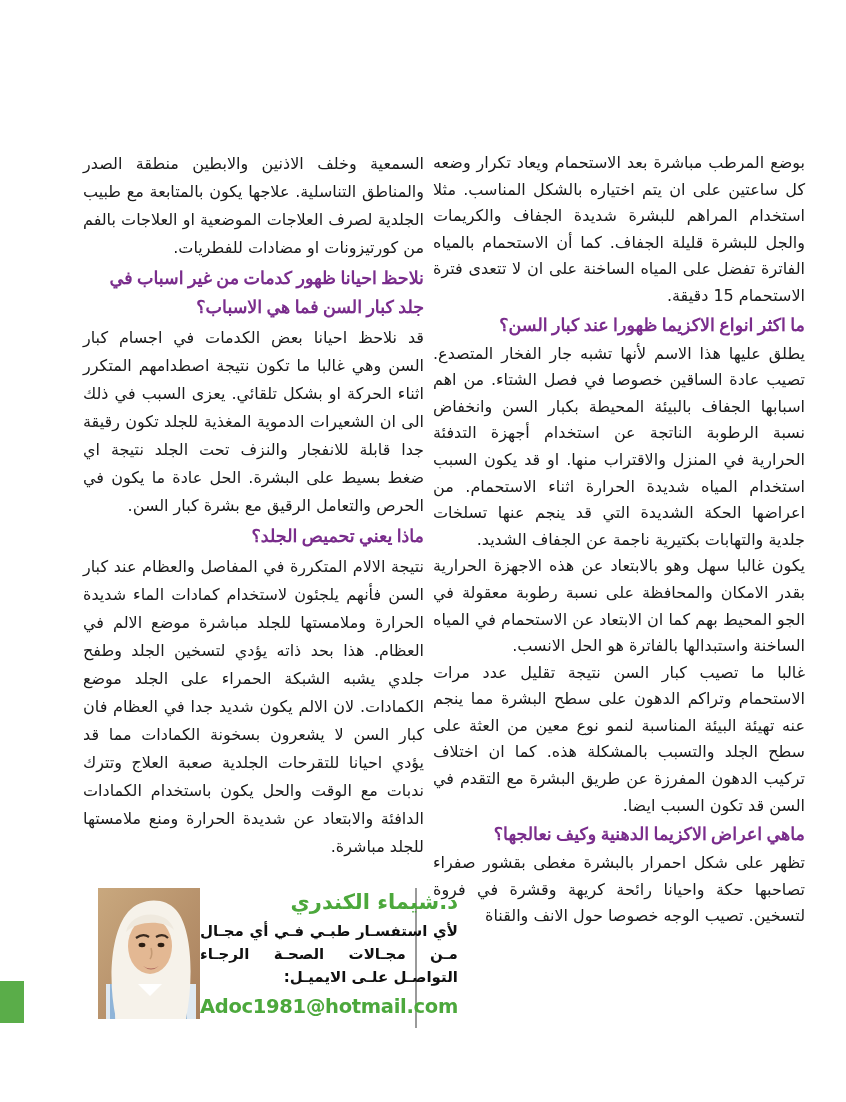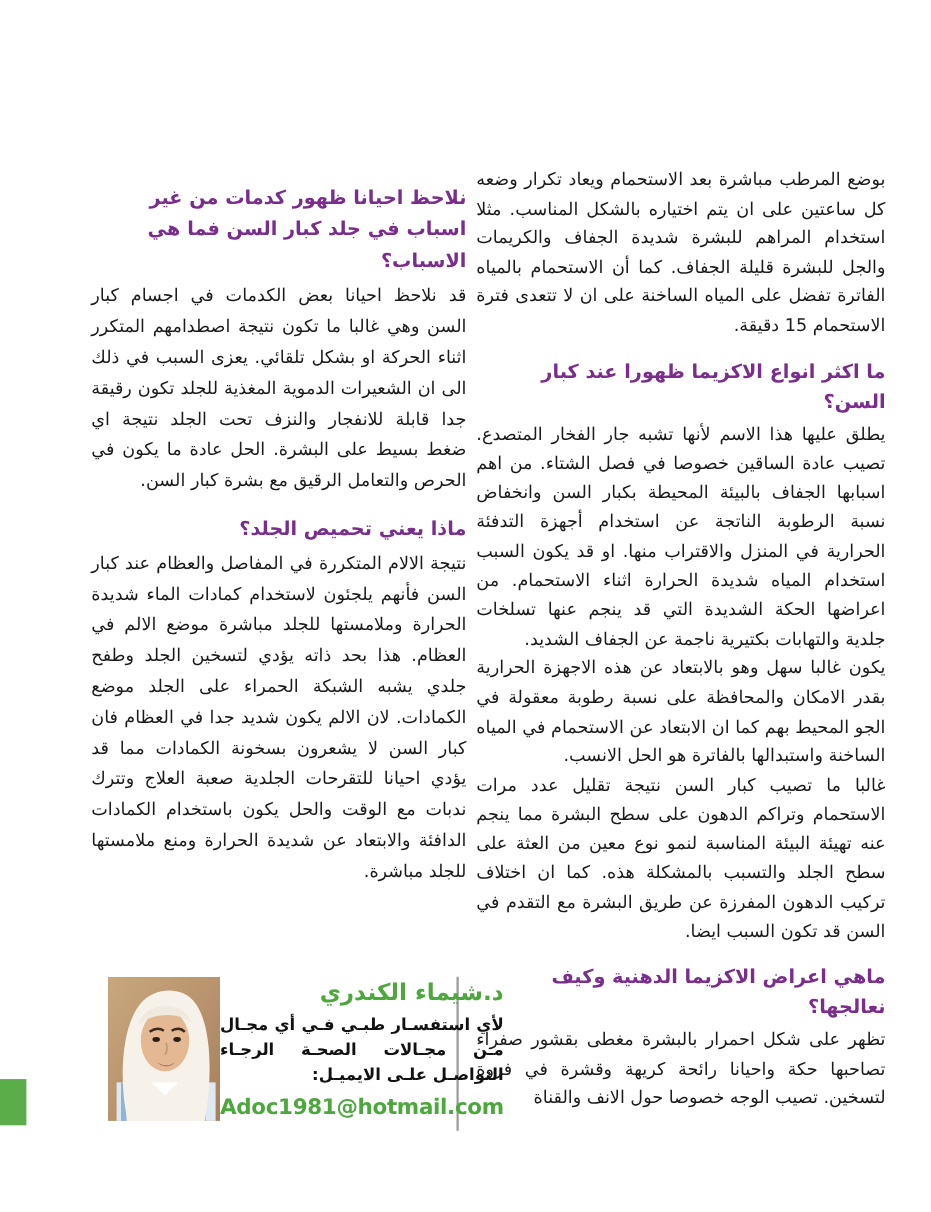--- a/index.html
+++ b/index.html
@@ -31,21 +31,22 @@
     text-align-last:right;
     color:var(--body-color);
   }
   .col-left .para{line-height:28px;}
   .qhead{
     font-size:17.5px;
     font-weight:700;
     color:var(--heading-color);
     line-height:27px;
     text-align:right;
-    margin:16px 0 2px 0;
+    margin:2px 0 2px 0;
+    font-family:Liberation Serif, serif;
   }
   .col-left .qhead{line-height:29px;}
   .author-box{
     position:absolute;
     left:98px;
     top:888px;
     width:319px;
     height:140px;
     display:flex;
     flex-direction:row;
@@ -98,20 +99,21 @@
     top:981px;
     width:24px;
     height:42px;
     background:var(--accent-green);
   }
 </style>
 </head>
 <body>
 
 <div class="col col-left">
+    <p class="para">السمعية وخلف الاذنين والابطين منطقة الصدر والمناطق التناسلية. علاجها يكون بالمتابعة مع طبيب الجلدية لصرف العلاجات الموضعية او العلاجات بالفم من كورتيزونات او مضادات للفطريات.</p>
     <h3 class="qhead">نلاحظ احيانا ظهور كدمات من غير اسباب في جلد كبار السن فما هي الاسباب؟</h3>
     <p class="para">قد نلاحظ احيانا بعض الكدمات في اجسام كبار السن وهي غالبا ما تكون نتيجة اصطدامهم المتكرر اثناء الحركة او بشكل تلقائي. يعزى السبب في ذلك الى ان الشعيرات الدموية المغذية للجلد تكون رقيقة جدا قابلة للانفجار والنزف تحت الجلد نتيجة اي ضغط بسيط على البشرة. الحل عادة ما يكون في الحرص والتعامل الرقيق مع بشرة كبار السن.</p>
     <h3 class="qhead">ماذا يعني تحميص الجلد؟</h3>
     <p class="para">نتيجة الالام المتكررة في المفاصل والعظام عند كبار السن فأنهم يلجئون لاستخدام كمادات الماء شديدة الحرارة وملامستها للجلد مباشرة موضع الالم في العظام. هذا بحد ذاته يؤدي لتسخين الجلد وطفح جلدي يشبه الشبكة الحمراء على الجلد موضع الكمادات. لان الالم يكون شديد جدا في العظام فان كبار السن لا يشعرون بسخونة الكمادات مما قد يؤدي احيانا للتقرحات الجلدية صعبة العلاج وتترك ندبات مع الوقت والحل يكون باستخدام الكمادات الدافئة والابتعاد عن شديدة الحرارة ومنع ملامستها للجلد مباشرة.</p>
   </div>
 
 <div class="col col-right">
     <p class="para">بوضع المرطب مباشرة بعد الاستحمام ويعاد تكرار وضعه كل ساعتين على ان يتم اختياره بالشكل المناسب. مثلا استخدام المراهم للبشرة شديدة الجفاف والكريمات والجل للبشرة قليلة الجفاف. كما أن الاستحمام بالمياه الفاترة تفضل على المياه الساخنة على ان لا تتعدى فترة الاستحمام 15 دقيقة.</p>
     <h3 class="qhead">ما اكثر انواع الاكزيما ظهورا عند كبار السن؟</h3>
     <p class="para">يطلق عليها هذا الاسم لأنها تشبه جار الفخار المتصدع. تصيب عادة الساقين خصوصا في فصل الشتاء. من اهم اسبابها الجفاف بالبيئة المحيطة بكبار السن وانخفاض نسبة الرطوبة الناتجة عن استخدام أجهزة التدفئة الحرارية في المنزل والاقتراب منها. او قد يكون السبب استخدام المياه شديدة الحرارة اثناء الاستحمام. من اعراضها الحكة الشديدة التي قد ينجم عنها تسلخات جلدية والتهابات بكتيرية ناجمة عن الجفاف الشديد.</p>

